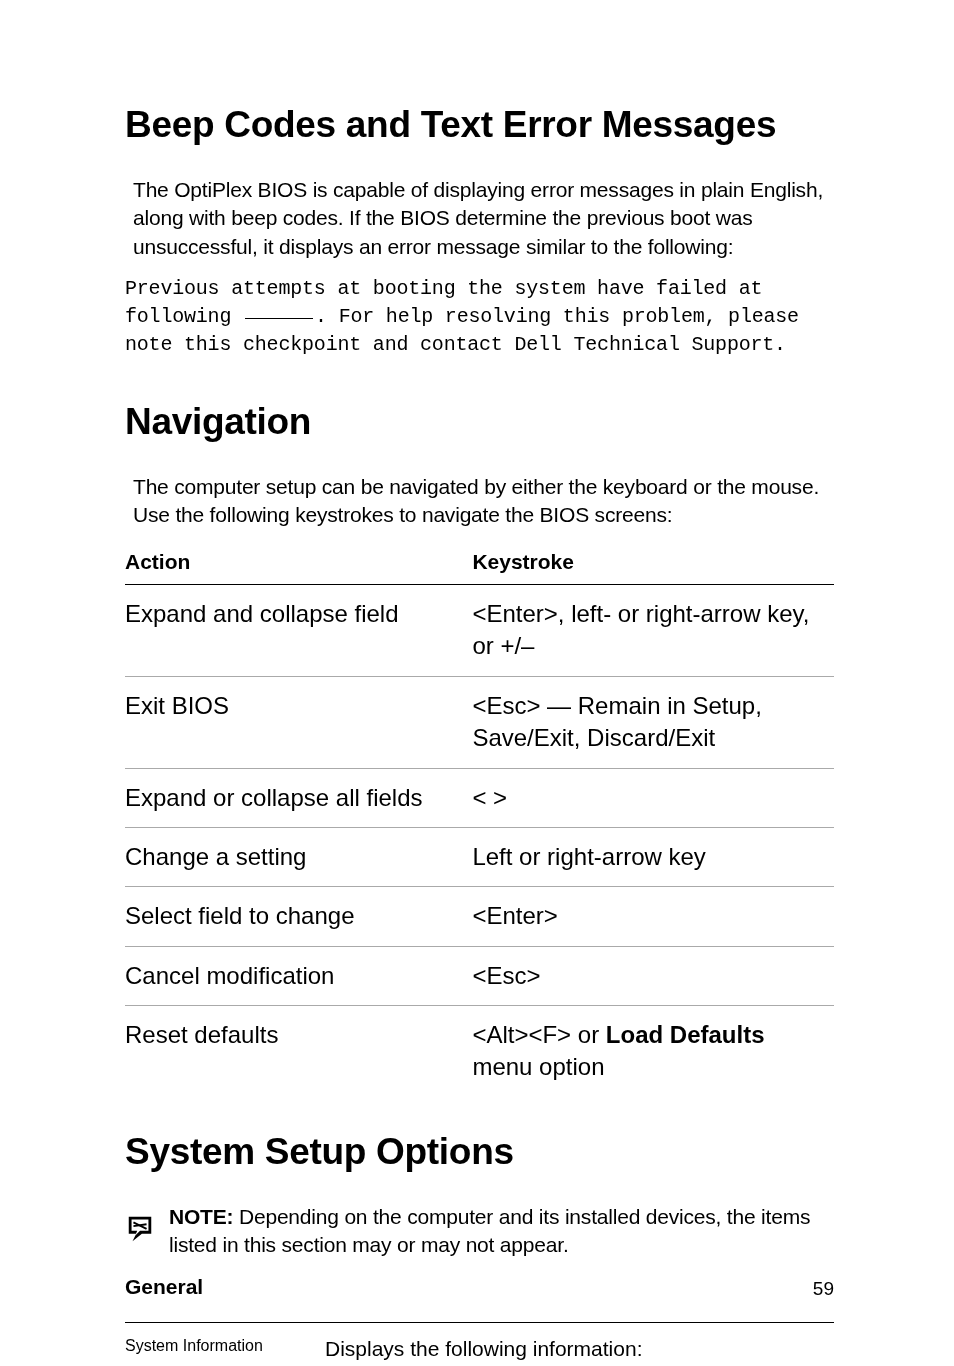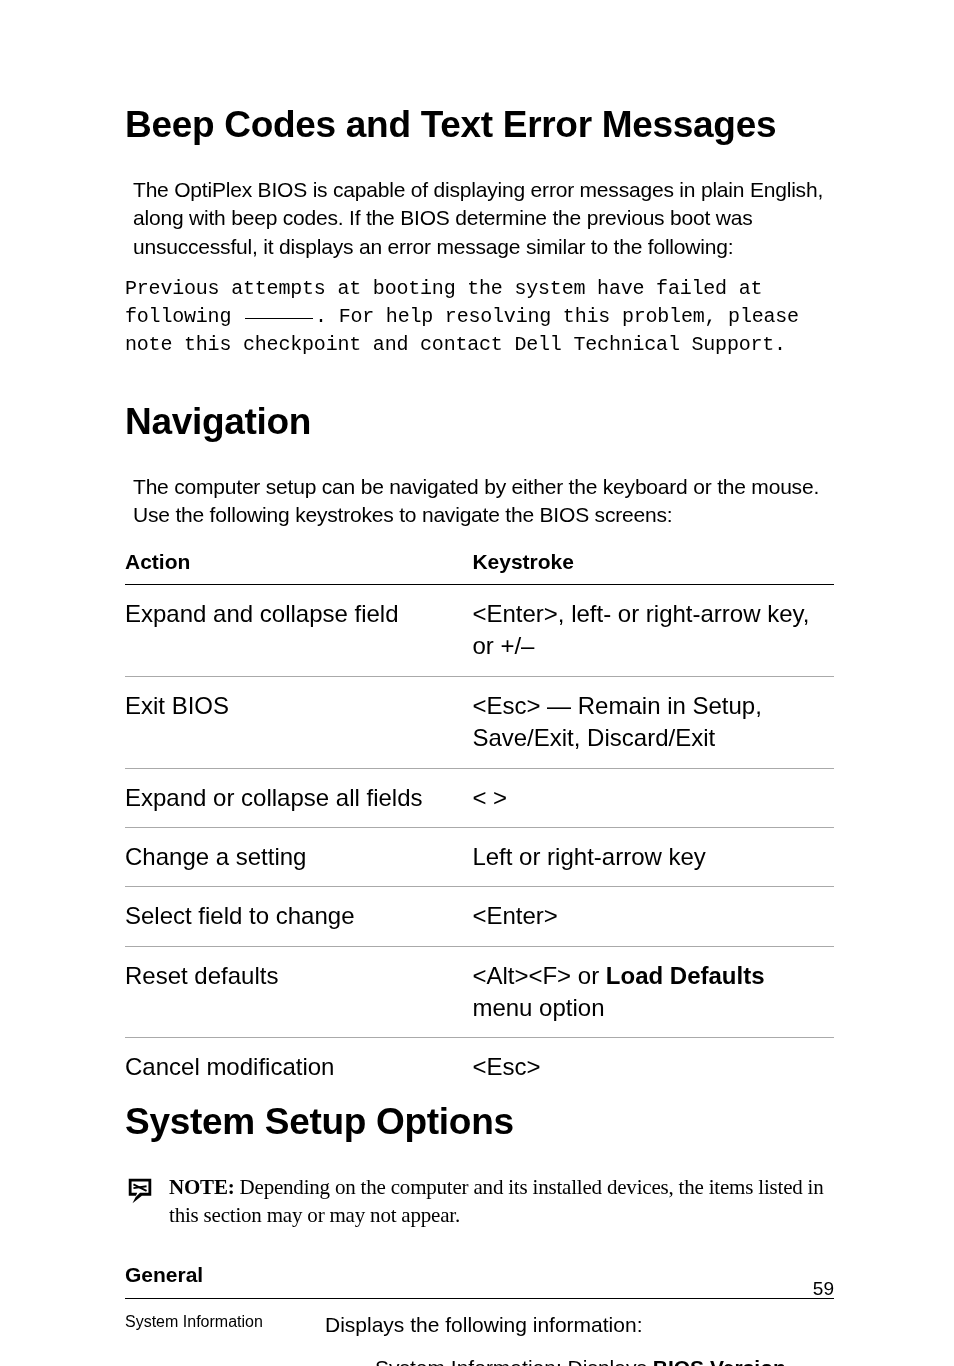--- a/index.html
+++ b/index.html
@@ -21,21 +21,21 @@
     height: 100%;
   }
   h1 {
     font-size: 37px;
     font-weight: 700;
     margin: 0 0 26px 0;
     font-stretch: semi-condensed;
     letter-spacing: -0.3px;
   }
   h1.section2 { margin-top: 38px; }
-  h1.section3 { }
+  h1.section3 { margin-top: 30px; }
   p {
     margin: 0 0 14px 8px;
     letter-spacing: -0.2px;
   }
   pre.code {
     font-family: "Courier New", Courier, monospace;
     font-size: 20px;
     white-space: pre-wrap;
     margin: 0 0 10px 0;
     line-height: 1.4;
@@ -57,35 +57,34 @@
     text-align: left;
     padding: 13px 10px 13px 0;
     vertical-align: top;
     border-bottom: 1px solid #aaa;
     font-size: 24px;
   }
   table.nav tr:last-child td { border-bottom: none; }
   .col-action { width: 49%; }
   .note-row {
     display: flex;
-    align-items: flex-start;
-    margin: 12px 0 32px 0;
-    font-family: Liberation Serif, serif;
+    align-items: center;
+    margin: 12px 0 14px 0;
   }
   .note-icon {
     flex: 0 0 auto;
     width: 30px;
     margin-right: 14px;
     margin-top: 2px;
   }
   .note-text { flex: 1 1 auto; font-size: 21px; letter-spacing: -0.2px; }
   .general-header {
     font-weight: 700;
     border-bottom: 1.5px solid #000;
-    padding-bottom: 8px;
+    padding-bottom: 20px;
     margin-bottom: 12px;
     font-size: 21px;
   }
   .gen-row { display: flex; align-items: flex-start; }
   .gen-label { flex: 0 0 200px; font-size: 16px; }
   .gen-body { flex: 1 1 auto; font-size: 21px; }
   ul.bullets {
     list-style: none;
     margin: 16px 0 0 0;
     padding: 0 0 0 22px;
@@ -157,26 +156,26 @@
       </tr>
       <tr>
         <td>Change a setting</td>
         <td>Left or right-arrow key</td>
       </tr>
       <tr>
         <td>Select field to change</td>
         <td>&lt;Enter&gt;</td>
       </tr>
       <tr>
+        <td>Cancel modification</td>
+        <td>&lt;Esc&gt;</td>
+      </tr>
+      <tr>
         <td>Reset defaults</td>
         <td><span>&lt;Alt&gt;&lt;F&gt; or </span><span class="b">Load Defaults</span><span> menu option</span></td>
-      </tr>
-      <tr>
-        <td>Cancel modification</td>
-        <td>&lt;Esc&gt;</td>
       </tr>
     </tbody>
   </table>
 
   <h1 class="section3">System Setup Options</h1>
 
   <div class="note-row">
     <div class="note-icon">
       <svg viewBox="0 0 32 32" width="30" height="30">
         <polygon points="4,4 28,4 28,22 18,22 8,30 12,22 4,22" fill="#000"></polygon>

